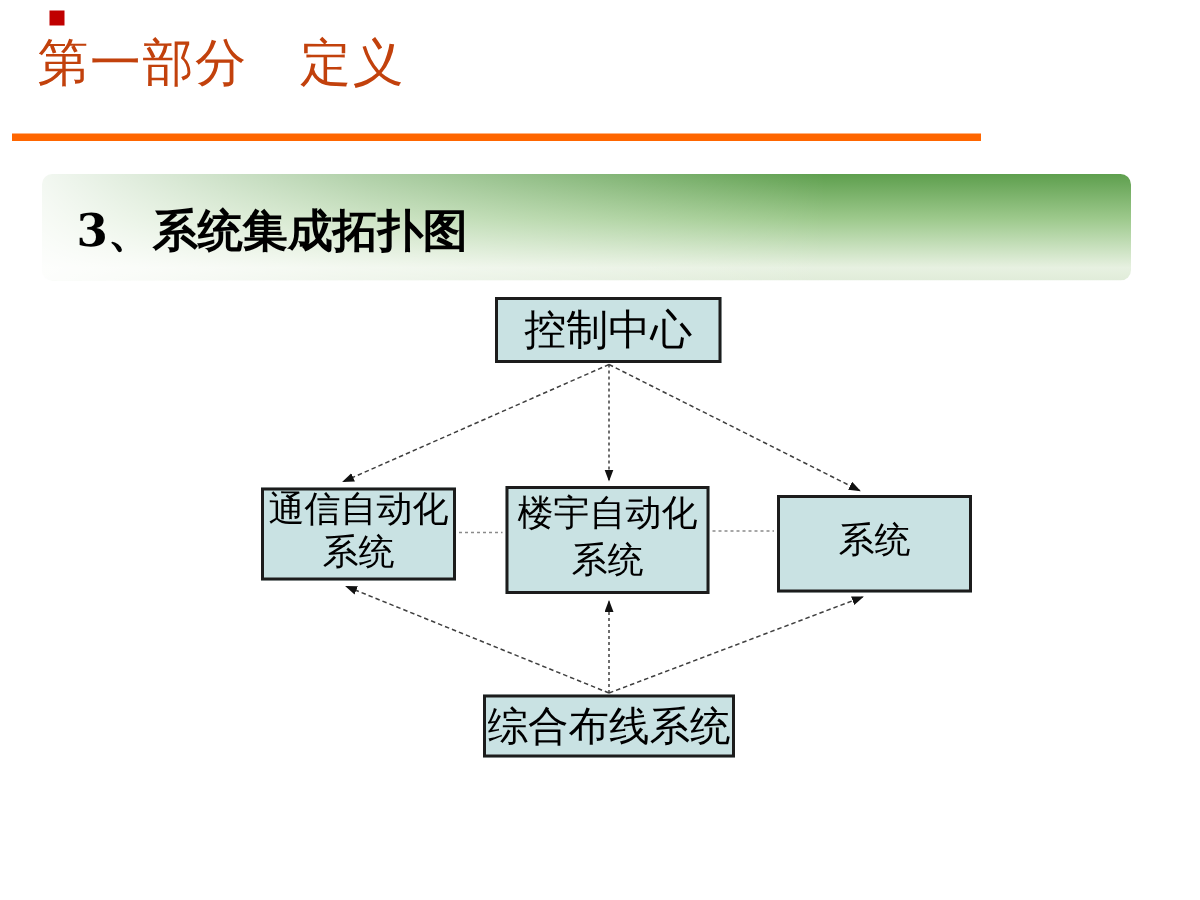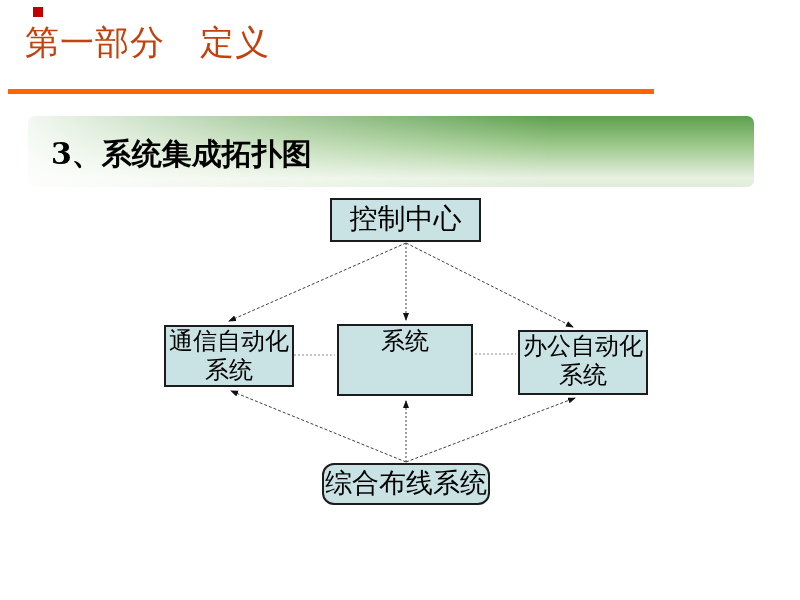--- a/index.html
+++ b/index.html
@@ -51,30 +51,31 @@
     position: absolute; left: 0; top: 0;
     width: 800px; height: 600px;
     pointer-events: none;
   }
   .node {
     position: absolute;
     background: #c9e2e3;
     border: 2px solid #1c1c1c;
     box-sizing: border-box;
     display: flex; flex-direction: column;
-    align-items: center; 
+    align-items: center; justify-content: center;
     text-align: center;
     color: #000;
+    font-family: Liberation Mono, monospace;
   }
   .node-line { display: block; white-space: pre; }
   .node-control { left: 330px; top: 198px; width: 151px; height: 44px; font-size: 28px; }
-  .node-comm    { left: 164px; top: 325px; width: 130px; height: 62px; font-size: 24px; line-height: 29px; }
+  .node-comm    { left: 174px; top: 325px; width: 130px; height: 62px; font-size: 24px; line-height: 29px; }
   .node-building{ left: 337px; top: 324px; width: 136px; height: 72px; font-size: 24px; line-height: 31px; }
   .node-office  { left: 518px; top: 330px; width: 130px; height: 65px; font-size: 24px; line-height: 29px; }
-  .node-cabling { left: 322px; top: 463px; width: 168px; height: 42px; font-size: 27px; border-radius: 12px; }
+  .node-cabling { left: 322px; top: 463px; width: 168px; height: 42px; font-size: 27px; }
 </style>
 </head>
 <body>
 
 <div class="red-square"></div>
 
 <div class="slide-title">第一部分　定义</div>
 
 <div class="orange-rule"></div>
 
@@ -104,23 +105,23 @@
 <div class="node node-control">
   <span class="node-line">控制中心</span>
 </div>
 
 <div class="node node-comm">
   <span class="node-line">通信自动化</span>
   <span class="node-line">系统</span>
 </div>
 
 <div class="node node-building">
+  <span class="node-line">楼宇自动化</span>
   <span class="node-line">系统</span>
 </div>
 
 <div class="node node-office">
-  <span class="node-line">办公自动化</span>
   <span class="node-line">系统</span>
 </div>
 
 <div class="node node-cabling">
   <span class="node-line">综合布线系统</span>
 </div>
 
 </body></html>

